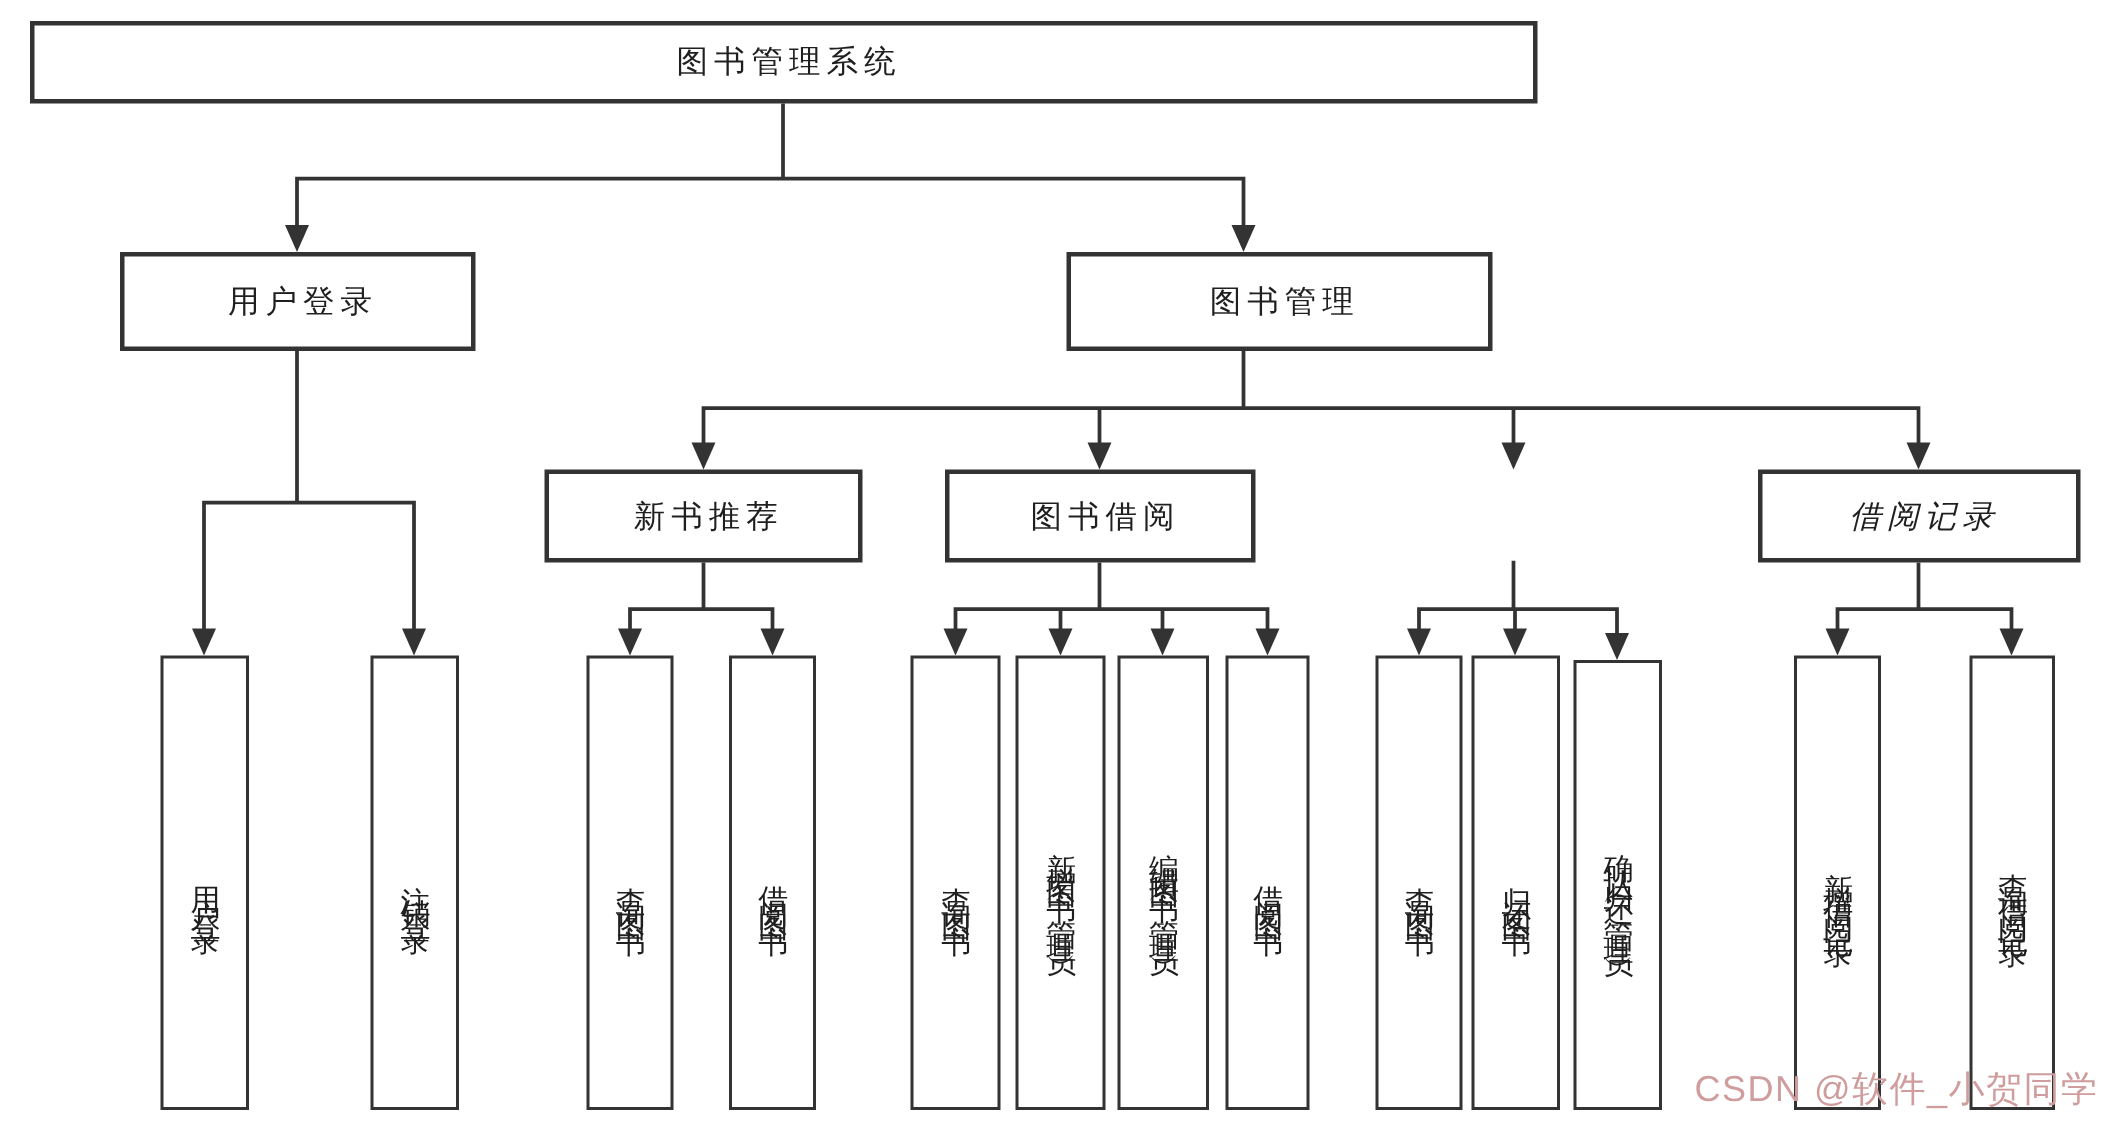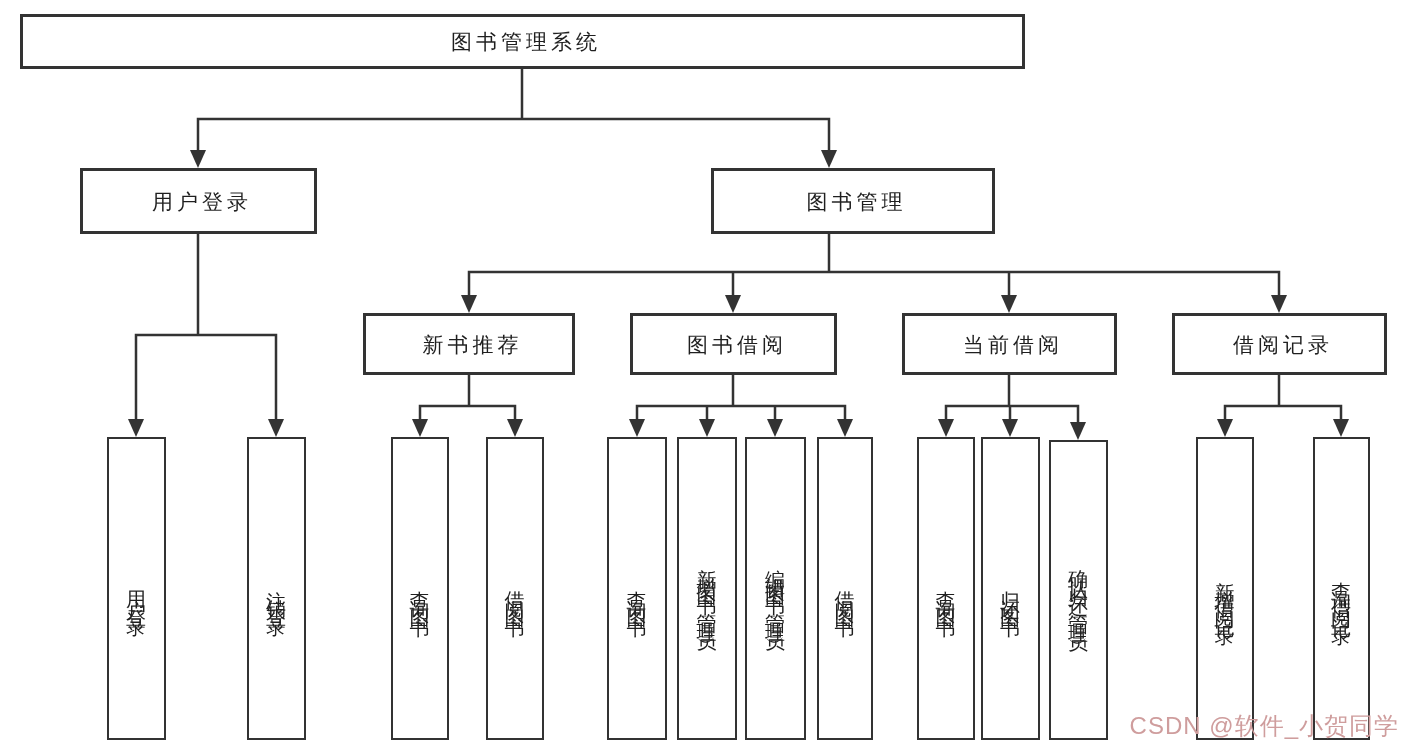--- a/index.html
+++ b/index.html
@@ -111,22 +111,21 @@
     </g>
   </svg>
 
   <div class="box hbox" style="left:20px; top:14px; width:1005px; height:55px;">图书管理系统</div>
 
   <div class="box hbox" style="left:80px; top:168px; width:237px; height:66px;">用户登录</div>
   <div class="box hbox" style="left:711px; top:168px; width:284px; height:66px;">图书管理</div>
 
   <div class="box hbox" style="left:630px; top:313px; width:207px; height:62px;">图书借阅</div>
   <div class="box hbox" style="left:363px; top:313px; width:212px; height:62px;">新书推荐</div>
-  <div class="box hbox" style="left:902px; top:313px; width:215px; height:62px;">当前借阅</div>
-  <div class="box hbox" style="left:1172px; top:313px; width:215px; height:62px;">借阅记录</div>
+  <div class="box hbox" style="left:1172px; top:313px; width:215px; height:62px;font-style:italic;">借阅记录</div>
 
   <div class="box vbox" style="left:107px; top:437px; width:59px; height:303px;">用户登录</div>
   <div class="box vbox" style="left:247px; top:437px; width:59px; height:303px;">注销登录</div>
 
   <div class="box vbox" style="left:391px; top:437px; width:58px; height:303px;">查询图书</div>
   <div class="box vbox" style="left:486px; top:437px; width:58px; height:303px;">借阅图书</div>
 
   <div class="box vbox" style="left:607px; top:437px; width:60px; height:303px;">查询图书</div>
   <div class="box vbox" style="left:677px; top:437px; width:60px; height:303px;">新增图书（管理员）</div>
   <div class="box vbox" style="left:745px; top:437px; width:61px; height:303px;">编辑图书（管理员）</div>

